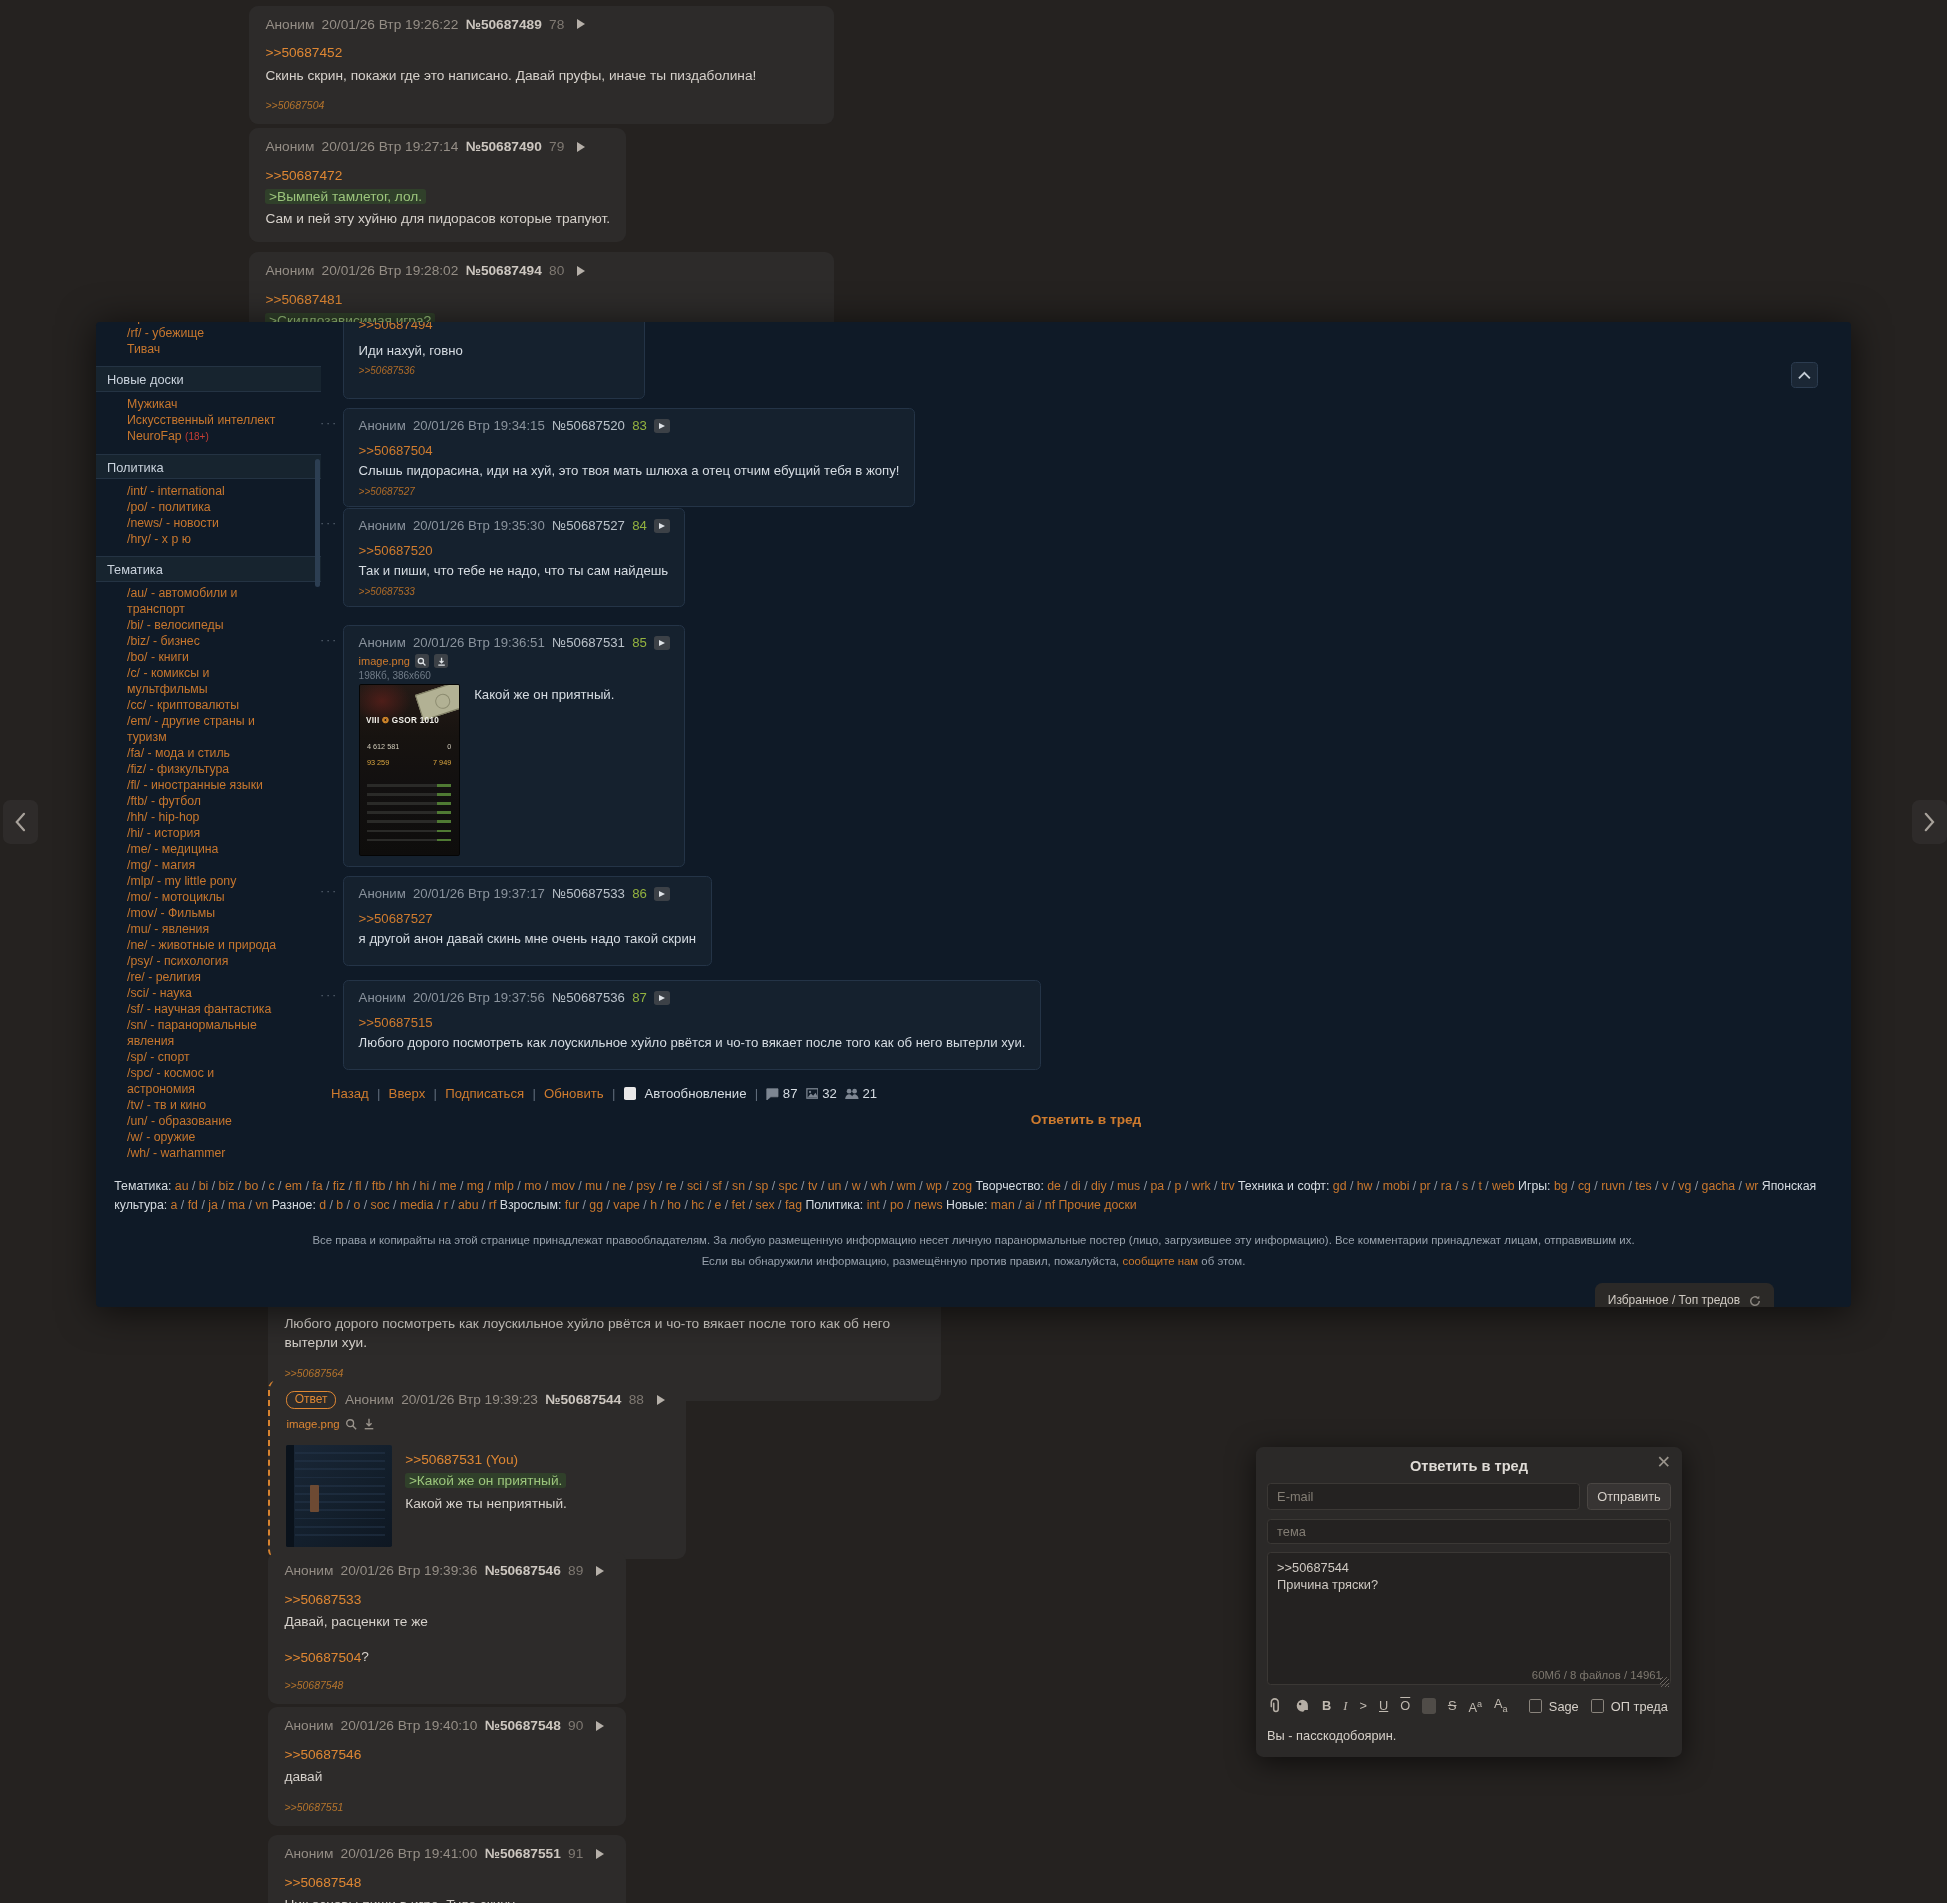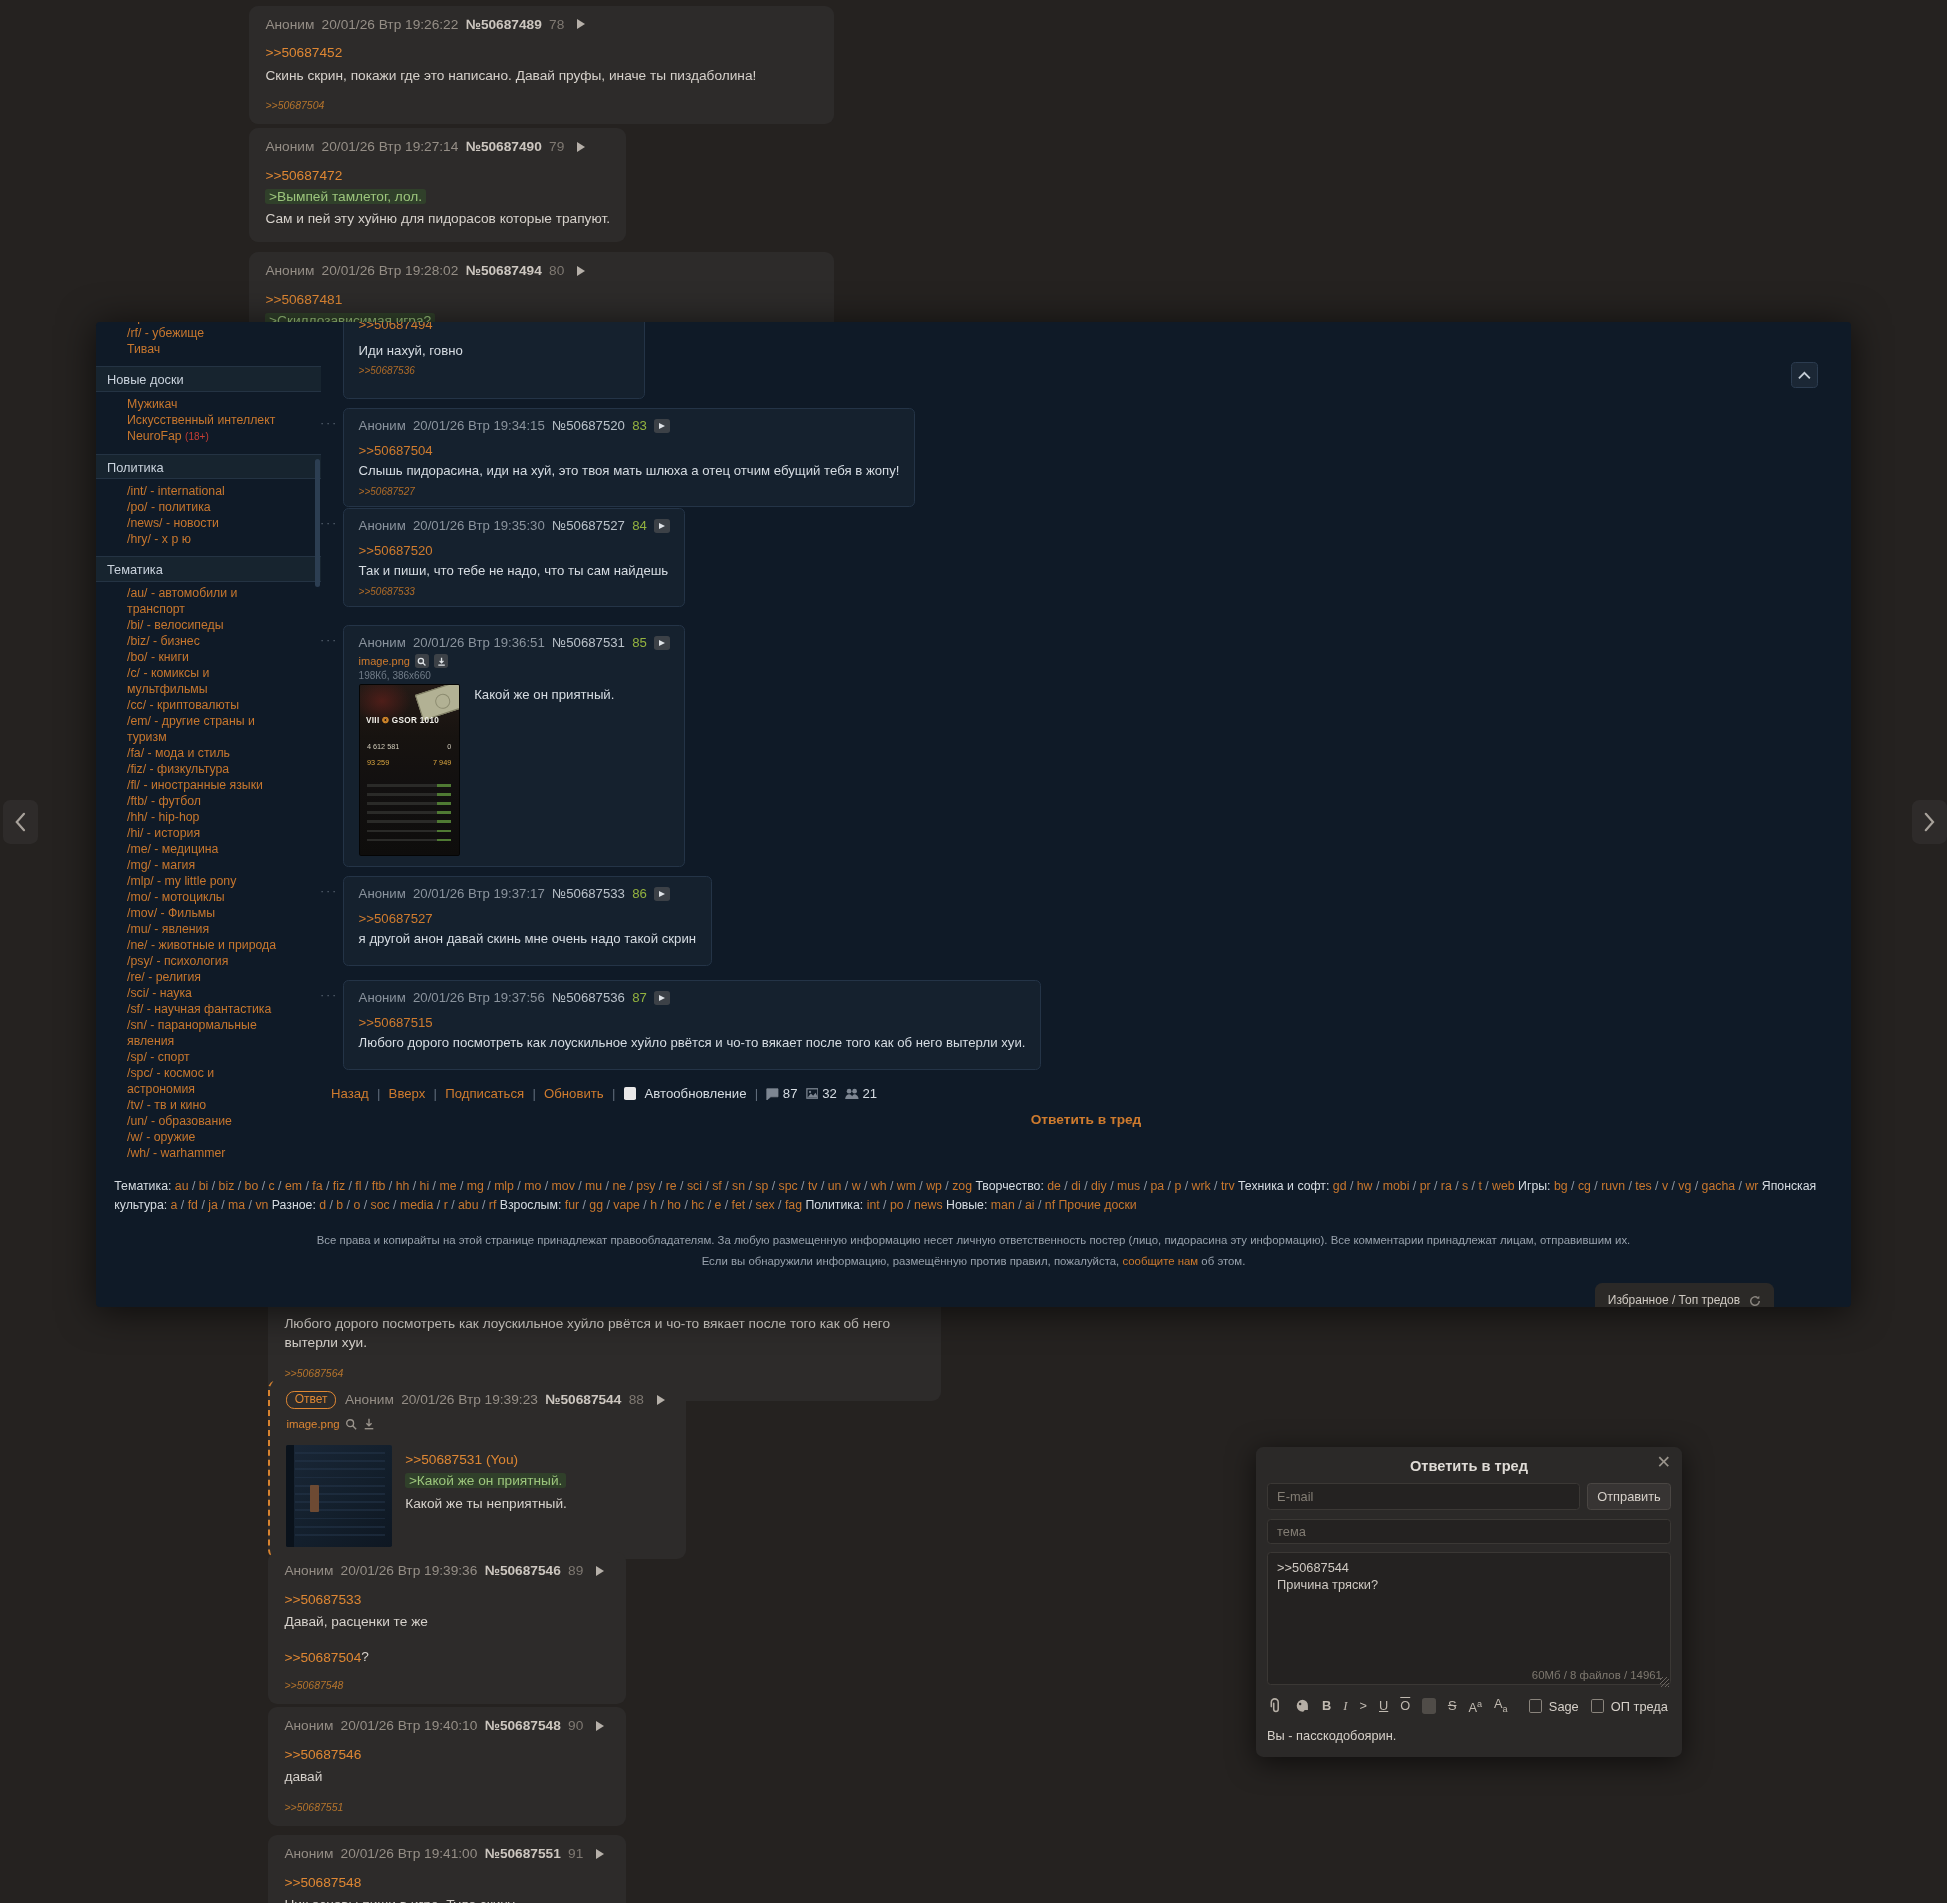--- a/index.html
+++ b/index.html
@@ -480,21 +480,21 @@
         <span>21</span>
       </span>
     </div>
 
     <div id="reply-link">
       <span>Ответить в тред</span>
     </div>
 
     <div id="boards"><span class="cat">Тематика: </span><span class="blink">au</span><span class="bsep"> / </span><span class="blink">bi</span><span class="bsep"> / </span><span class="blink">biz</span><span class="bsep"> / </span><span class="blink">bo</span><span class="bsep"> / </span><span class="blink">c</span><span class="bsep"> / </span><span class="blink">em</span><span class="bsep"> / </span><span class="blink">fa</span><span class="bsep"> / </span><span class="blink">fiz</span><span class="bsep"> / </span><span class="blink">fl</span><span class="bsep"> / </span><span class="blink">ftb</span><span class="bsep"> / </span><span class="blink">hh</span><span class="bsep"> / </span><span class="blink">hi</span><span class="bsep"> / </span><span class="blink">me</span><span class="bsep"> / </span><span class="blink">mg</span><span class="bsep"> / </span><span class="blink">mlp</span><span class="bsep"> / </span><span class="blink">mo</span><span class="bsep"> / </span><span class="blink">mov</span><span class="bsep"> / </span><span class="blink">mu</span><span class="bsep"> / </span><span class="blink">ne</span><span class="bsep"> / </span><span class="blink">psy</span><span class="bsep"> / </span><span class="blink">re</span><span class="bsep"> / </span><span class="blink">sci</span><span class="bsep"> / </span><span class="blink">sf</span><span class="bsep"> / </span><span class="blink">sn</span><span class="bsep"> / </span><span class="blink">sp</span><span class="bsep"> / </span><span class="blink">spc</span><span class="bsep"> / </span><span class="blink">tv</span><span class="bsep"> / </span><span class="blink">un</span><span class="bsep"> / </span><span class="blink">w</span><span class="bsep"> / </span><span class="blink">wh</span><span class="bsep"> / </span><span class="blink">wm</span><span class="bsep"> / </span><span class="blink">wp</span><span class="bsep"> / </span><span class="blink">zog</span> <span class="cat">Творчество: </span><span class="blink">de</span><span class="bsep"> / </span><span class="blink">di</span><span class="bsep"> / </span><span class="blink">diy</span><span class="bsep"> / </span><span class="blink">mus</span><span class="bsep"> / </span><span class="blink">pa</span><span class="bsep"> / </span><span class="blink">p</span><span class="bsep"> / </span><span class="blink">wrk</span><span class="bsep"> / </span><span class="blink">trv</span> <span class="cat">Техника и софт: </span><span class="blink">gd</span><span class="bsep"> / </span><span class="blink">hw</span><span class="bsep"> / </span><span class="blink">mobi</span><span class="bsep"> / </span><span class="blink">pr</span><span class="bsep"> / </span><span class="blink">ra</span><span class="bsep"> / </span><span class="blink">s</span><span class="bsep"> / </span><span class="blink">t</span><span class="bsep"> / </span><span class="blink">web</span> <span class="cat">Игры: </span><span class="blink">bg</span><span class="bsep"> / </span><span class="blink">cg</span><span class="bsep"> / </span><span class="blink">ruvn</span><span class="bsep"> / </span><span class="blink">tes</span><span class="bsep"> / </span><span class="blink">v</span><span class="bsep"> / </span><span class="blink">vg</span><span class="bsep"> / </span><span class="blink">gacha</span><span class="bsep"> / </span><span class="blink">wr</span> <span class="cat">Японская культура: </span><span class="blink">a</span><span class="bsep"> / </span><span class="blink">fd</span><span class="bsep"> / </span><span class="blink">ja</span><span class="bsep"> / </span><span class="blink">ma</span><span class="bsep"> / </span><span class="blink">vn</span> <span class="cat">Разное: </span><span class="blink">d</span><span class="bsep"> / </span><span class="blink">b</span><span class="bsep"> / </span><span class="blink">o</span><span class="bsep"> / </span><span class="blink">soc</span><span class="bsep"> / </span><span class="blink">media</span><span class="bsep"> / </span><span class="blink">r</span><span class="bsep"> / </span><span class="blink">abu</span><span class="bsep"> / </span><span class="blink">rf</span> <span class="cat">Взрослым: </span><span class="blink">fur</span><span class="bsep"> / </span><span class="blink">gg</span><span class="bsep"> / </span><span class="blink">vape</span><span class="bsep"> / </span><span class="blink">h</span><span class="bsep"> / </span><span class="blink">ho</span><span class="bsep"> / </span><span class="blink">hc</span><span class="bsep"> / </span><span class="blink">e</span><span class="bsep"> / </span><span class="blink">fet</span><span class="bsep"> / </span><span class="blink">sex</span><span class="bsep"> / </span><span class="blink">fag</span> <span class="cat">Политика: </span><span class="blink">int</span><span class="bsep"> / </span><span class="blink">po</span><span class="bsep"> / </span><span class="blink">news</span> <span class="cat">Новые: </span><span class="blink">man</span><span class="bsep"> / </span><span class="blink">ai</span><span class="bsep"> / </span><span class="blink">nf</span> <span class="blink">Прочие доски</span> </div>
 
-    <div class="legal" style="top:912px;">Все права и копирайты на этой странице принадлежат правообладателям. За любую размещенную информацию несет личную ответственность постер (лицо, пидорасина эту информацию). Все комментарии принадлежат лицам, отправившим их.</div>
+    <div class="legal" style="top:912px;">Все права и копирайты на этой странице принадлежат правообладателям. За любую размещенную информацию несет личную паранормальные постер (лицо, загрузившее эту информацию). Все комментарии принадлежат лицам, отправившим их.</div>
     <div class="legal" style="top:933px;">
       <span>Если вы обнаружили информацию, размещённую против правил, пожалуйста, </span><span class="rep">сообщите нам</span><span> об этом.</span>
     </div>
 
 
     <div id="favorites">
       <span>Избранное / Топ тредов</span>
       <svg width="12" height="12" viewBox="0 0 14 14">
           <path d="M12 7a5 5 0 1 1-1.8-3.8" fill="none" stroke="#8a857f" stroke-width="1.7"></path>
           <path d="M12 1v3.5H8.5z" fill="#8a857f"></path>

